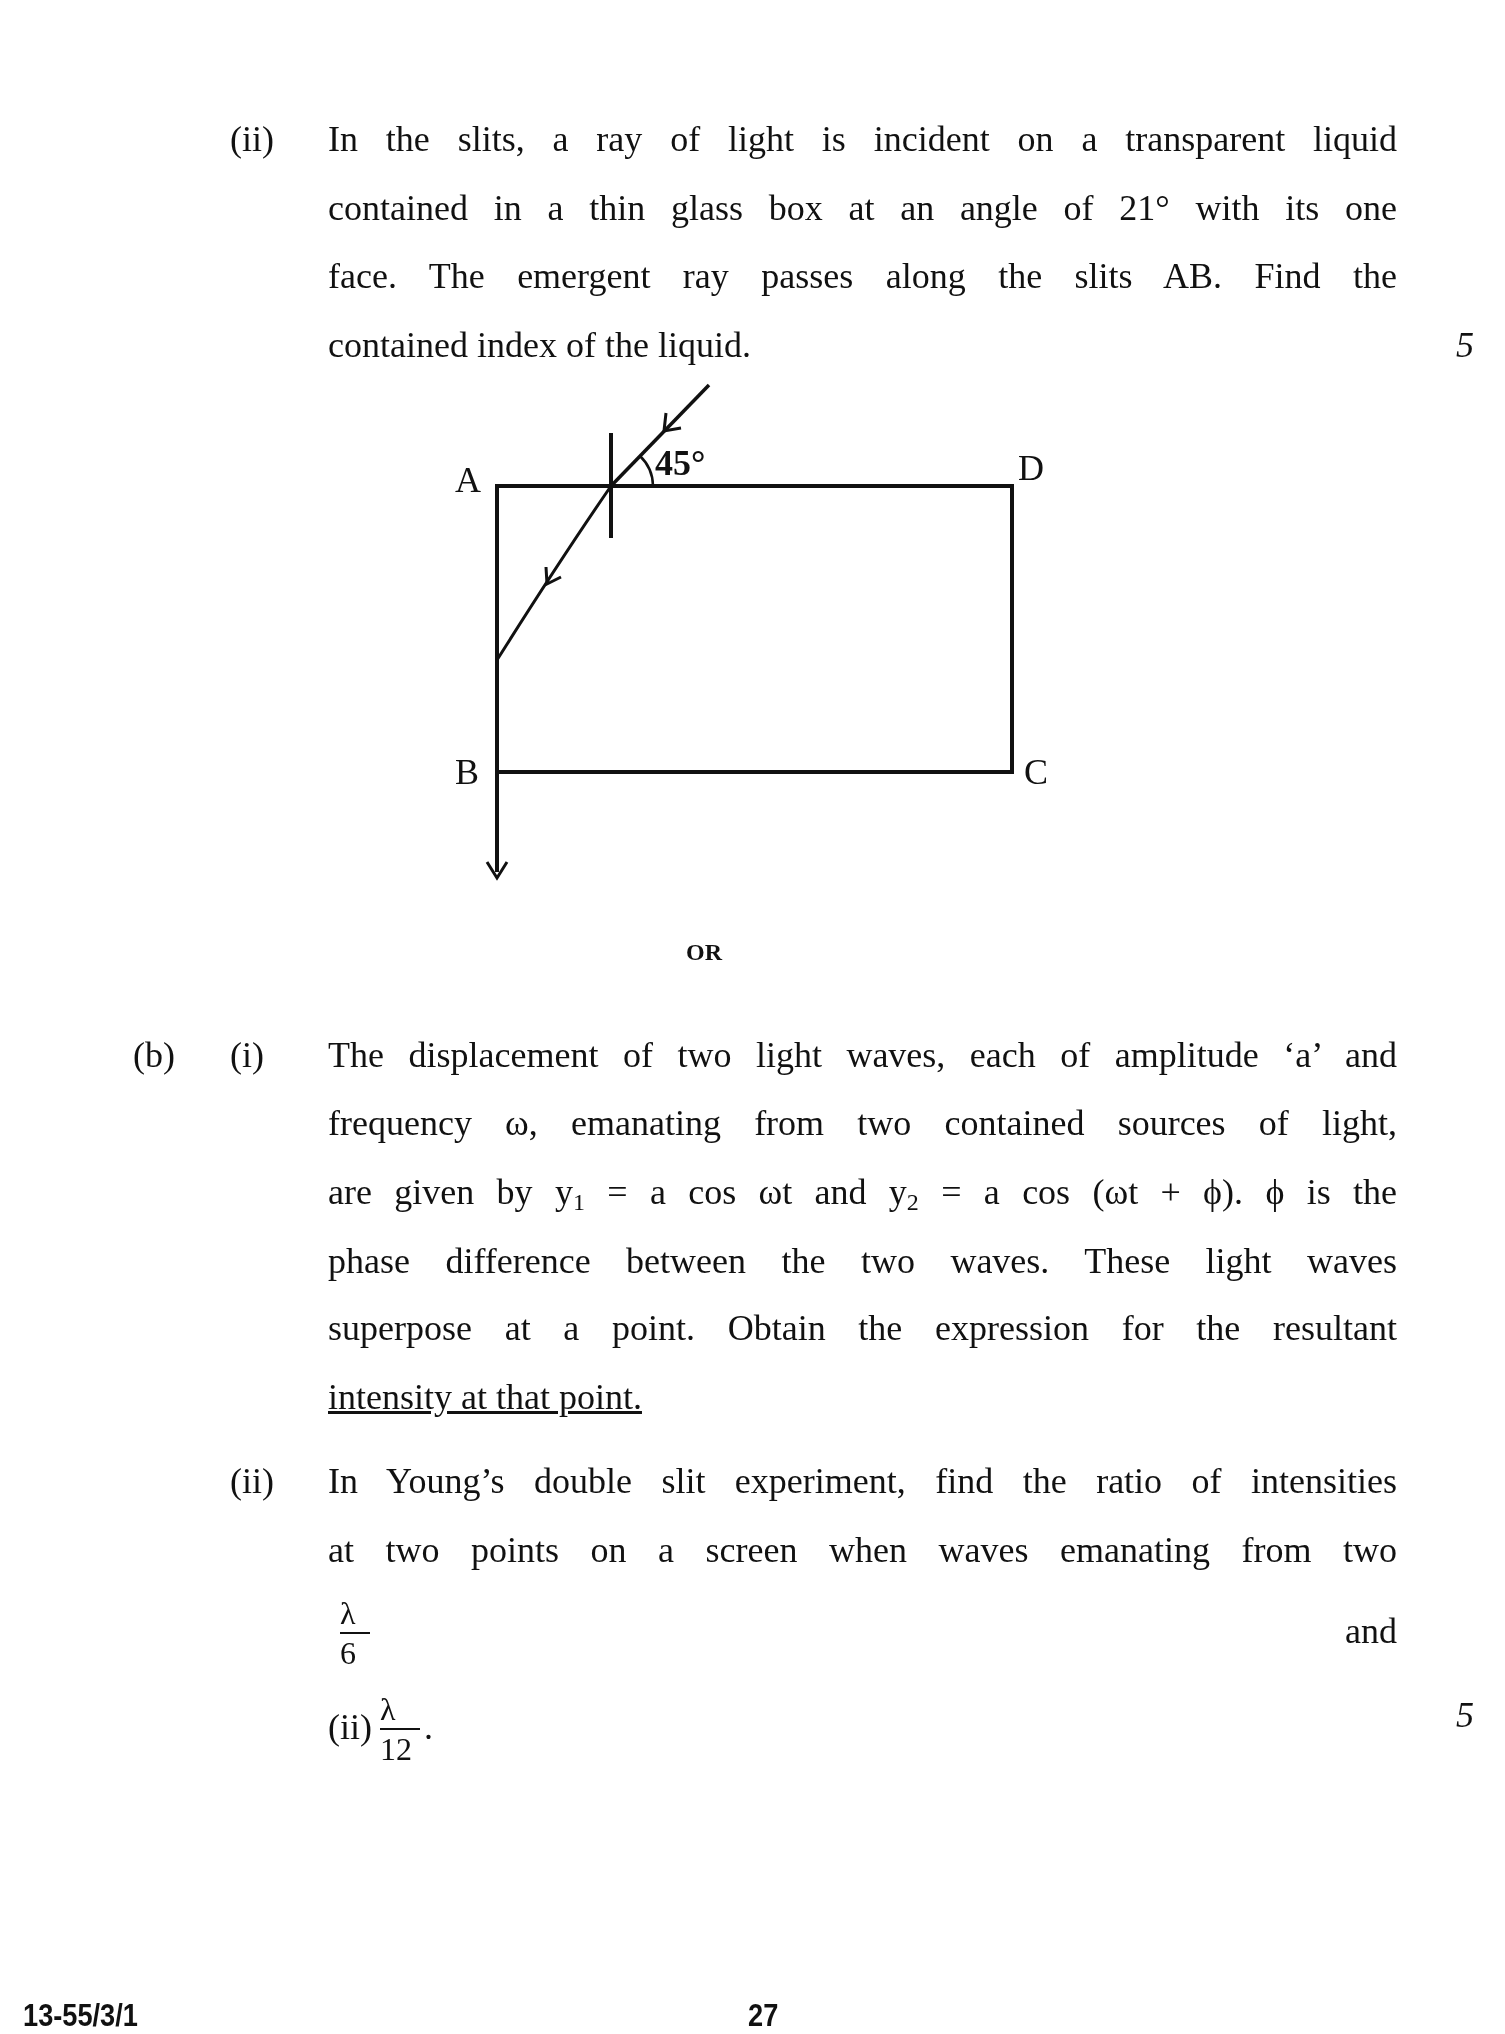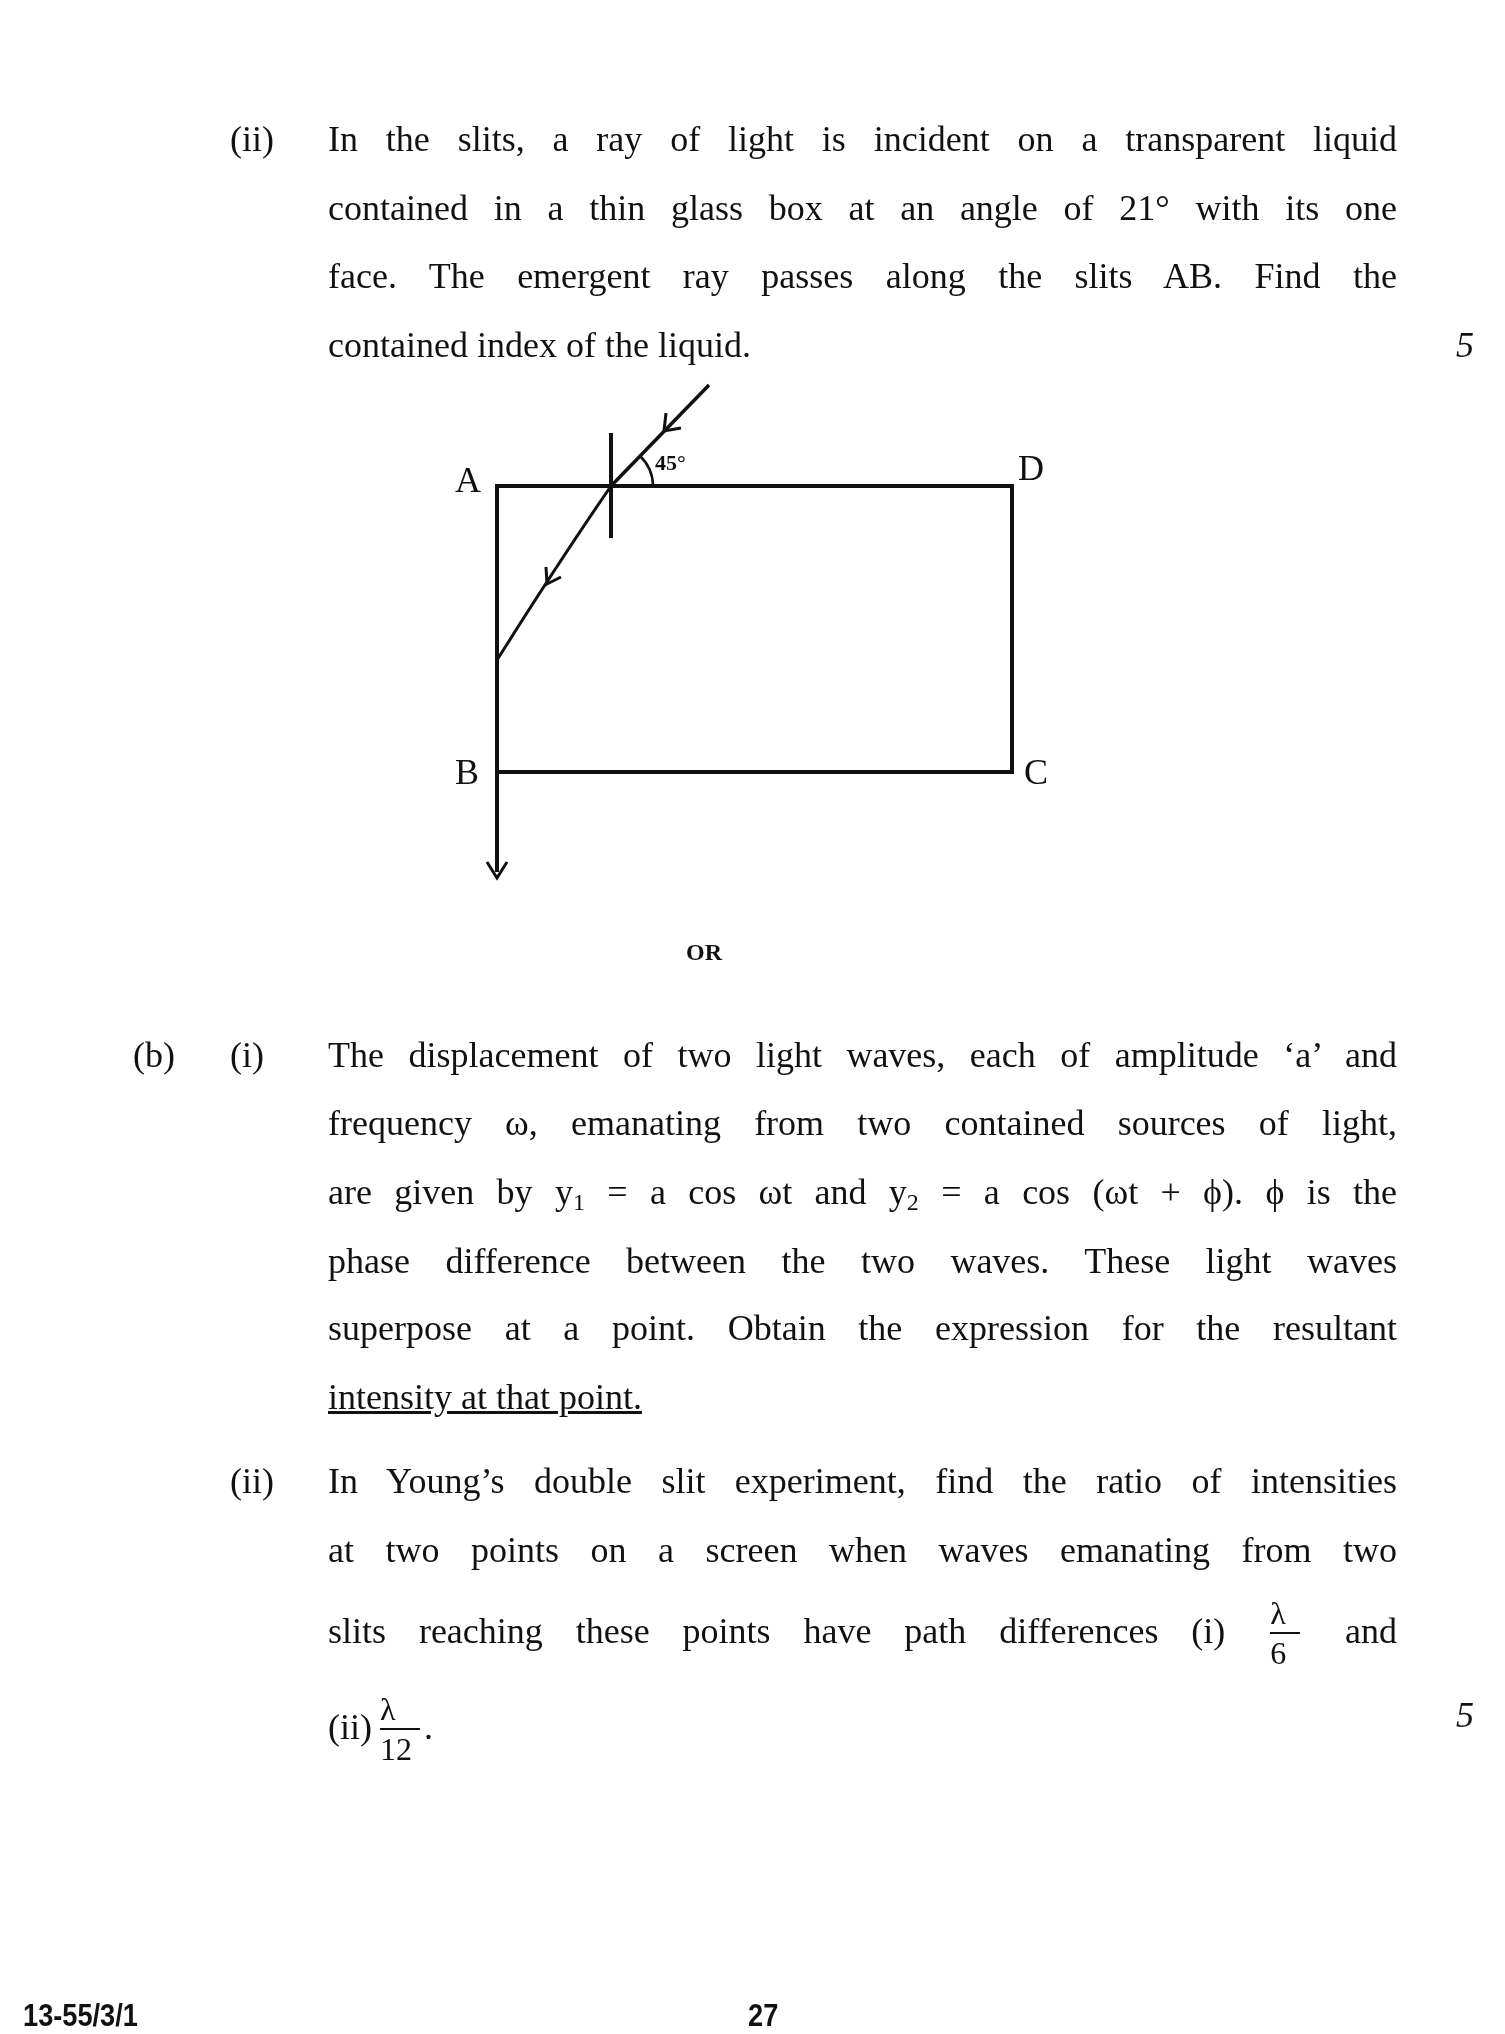--- a/index.html
+++ b/index.html
@@ -55,41 +55,40 @@
 
     <path d="M611,486 Q560,560 497,660" fill="none" stroke="#111" stroke-width="3"></path>
     <path d="M546,567 L547,584 L561,577" fill="none" stroke="#111" stroke-width="3"></path>
 
     <path d="M640,456 A42,42 0 0 1 653,486" fill="none" stroke="#111" stroke-width="2.5"></path>
   </svg>
   <div class="fig-label" style="left:455px; top:460px;">A</div>
   <div class="fig-label" style="left:1018px; top:448px;">D</div>
   <div class="fig-label" style="left:455px; top:752px;">B</div>
   <div class="fig-label" style="left:1024px; top:752px;">C</div>
-  <div class="fig-label" style="left:655px; top:443px; font-size:22px; font-weight:bold;">45°</div>
+  <div class="fig-label" style="left:655px; top:443px; font-size:36px; font-weight:bold;">45°</div>
 </div>
 
 <div class="or" style="top:930px;">OR</div>
 
 <div class="label" style="left:133px; top:1033px;">(b)</div>
 <div class="label" style="left:230px; top:1033px;">(i)</div>
 <div class="line" style="top:1033px;">The displacement of two light waves, each of amplitude ‘a’ and</div>
 <div class="line" style="top:1101px;">frequency ω, emanating from two contained sources of light,</div>
 <div class="line" style="top:1170px;">
   <span>are given by y</span><sub>1</sub><span> = a cos ωt and y</span><sub>2</sub><span> = a cos (ωt + ϕ). ϕ is the</span>
 </div>
 <div class="line" style="top:1239px;">phase difference between the two waves. These light waves</div>
 <div class="line" style="top:1306px;">superpose at a point. Obtain the expression for the resultant</div>
 <div class="line last" style="top:1375px;text-decoration:underline;">intensity at that point.</div>
 
 <div class="label" style="left:230px; top:1459px;">(ii)</div>
 <div class="line" style="top:1459px;">In Young’s double slit experiment, find the ratio of intensities</div>
 <div class="line" style="top:1528px;">at two points on a screen when waves emanating from two</div>
 <div class="line" style="top:1597px; text-align-last:justify;">
-  <span>slits reaching these points have path differences (i)</span>
   <span class="frac" style="top:-2px;">
     <span class="num">λ</span>
     <span class="bar"></span>
     <span class="den">6</span>
   </span>
   <span>and</span>
 </div>
 <div class="line last" style="top:1693px;">
   <span>(ii)</span><span class="frac" style="width:40px; margin:0 4px 0 8px; top:-2px;">
     <span class="num">λ</span>

